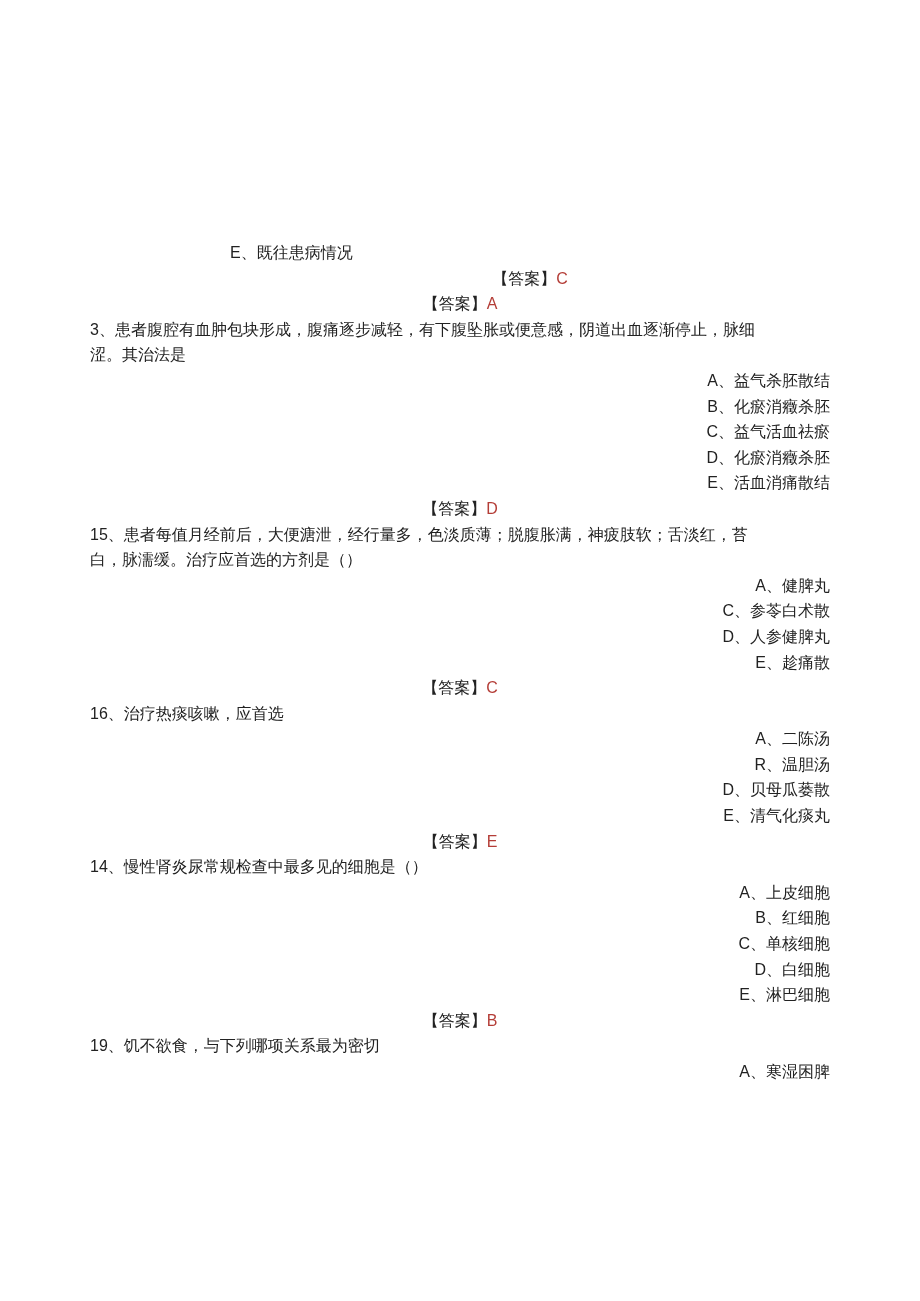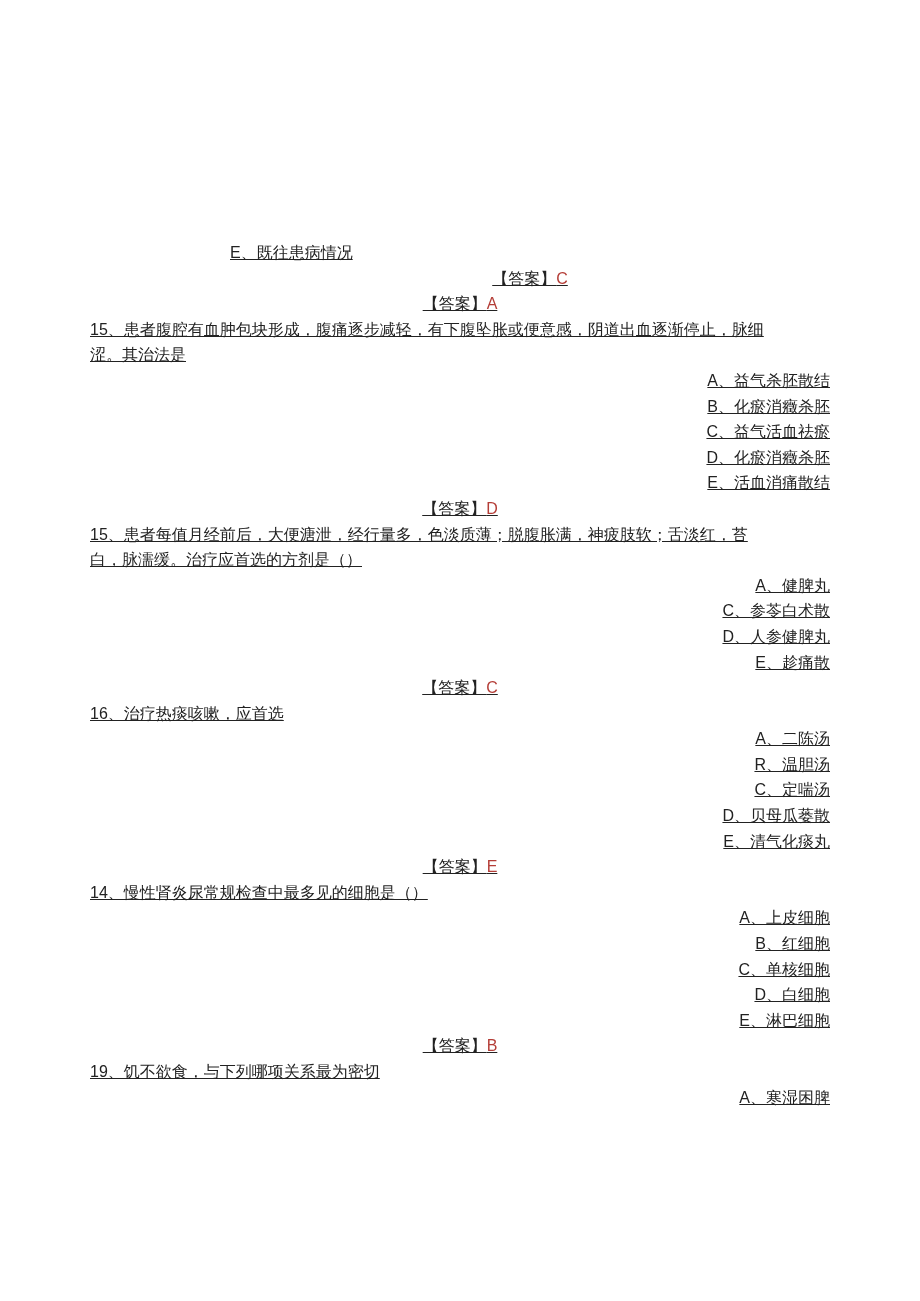--- a/index.html
+++ b/index.html
@@ -10,21 +10,20 @@
     font-family: "Microsoft YaHei", "SimSun", Arial, sans-serif;
     font-size: 16px;
     color: #222;
     line-height: 1.6;
   }
   .page {
     padding: 240px 90px 180px 90px;
   }
   .line {
     display: block;
-    text-decoration: underline;
   }
   .indent4 { padding-left: 140px; }
   .indent2 { padding-left: 34px; text-align: right; }
   .answer {
     color: #222;
     text-align: center;
   }
   .answer .letter {
     color: #b43d37;
   }
@@ -35,21 +34,21 @@
 <div class="page">
 
   <span class="line indent4">E、既往患病情况</span>
   <span class="line indent4 answer">
     <span>【答案】</span><span class="letter">C</span>
   </span>
   <span class="line answer">
     <span>【答案】</span><span class="letter">A</span>
   </span>
 
-  <span class="line">15、患者腹腔有血肿包块形成，腹痛逐步减轻，有下腹坠胀或便意感，阴道出血逐渐停止，脉细</span>
+  <span class="line">3、患者腹腔有血肿包块形成，腹痛逐步减轻，有下腹坠胀或便意感，阴道出血逐渐停止，脉细</span>
   <span class="line">涩。其治法是</span>
   <span class="line indent2">A、益气杀胚散结</span>
   <span class="line indent2">B、化瘀消癥杀胚</span>
   <span class="line indent2">C、益气活血祛瘀</span>
   <span class="line indent2">D、化瘀消癥杀胚</span>
   <span class="line indent2">E、活血消痛散结</span>
   <span class="line answer">
     <span>【答案】</span><span class="letter">D</span>
   </span>
 
@@ -59,21 +58,20 @@
   <span class="line indent2">C、参苓白术散</span>
   <span class="line indent2">D、人参健脾丸</span>
   <span class="line indent2">E、趁痛散</span>
   <span class="line answer">
     <span>【答案】</span><span class="letter">C</span>
   </span>
 
   <span class="line">16、治疗热痰咳嗽，应首选</span>
   <span class="line indent2">A、二陈汤</span>
   <span class="line indent2">R、温胆汤</span>
-  <span class="line indent2">C、定喘汤</span>
   <span class="line indent2">D、贝母瓜蒌散</span>
   <span class="line indent2">E、清气化痰丸</span>
   <span class="line answer">
     <span>【答案】</span><span class="letter">E</span>
   </span>
 
   <span class="line">14、慢性肾炎尿常规检查中最多见的细胞是（）</span>
   <span class="line indent2">A、上皮细胞</span>
   <span class="line indent2">B、红细胞</span>
   <span class="line indent2">C、单核细胞</span>

